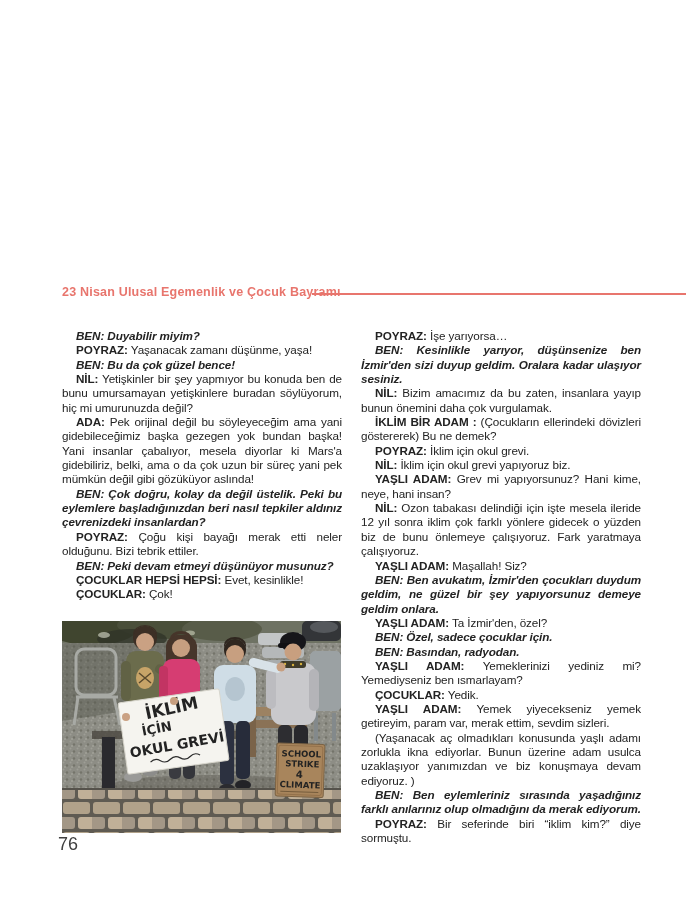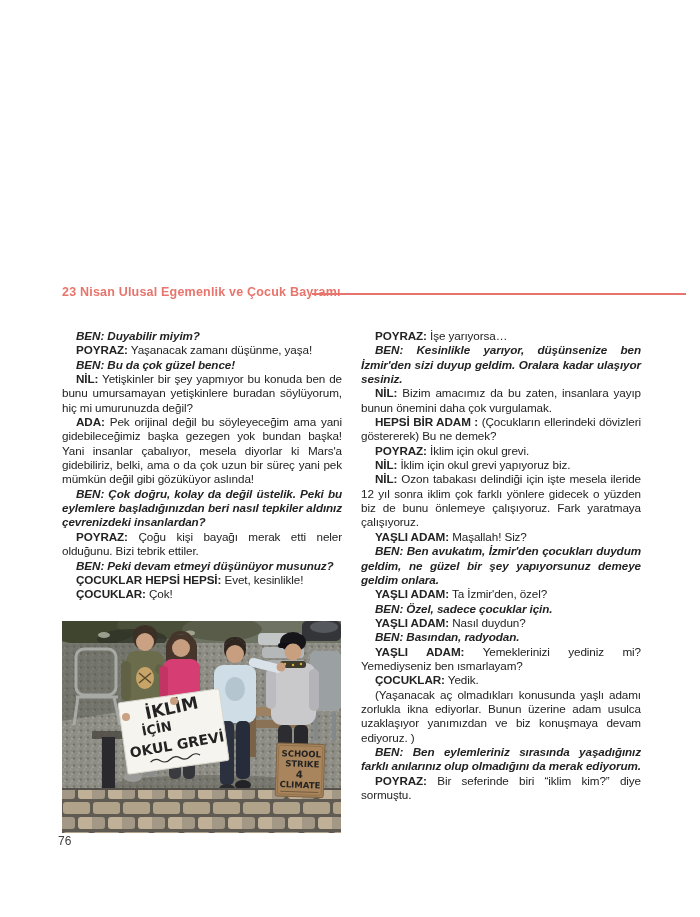--- a/index.html
+++ b/index.html
@@ -24,21 +24,21 @@
   .col-left{left:62px;}
   .col-right{left:361px;}
   .col p{margin:0;text-indent:14px;}
   .col p.bi{font-weight:bold;font-style:italic;}
   .spk{font-weight:bold;}
   .photo{
     position:absolute;left:62px;top:621px;width:279px;height:212px;
   }
   .photo svg{display:block;}
   .page-number{
-    position:absolute;left:58px;top:834px;font-size:12px;color:#3f3f3f;
+    position:absolute;left:58px;top:834px;font-size:18px;color:#3f3f3f;
   }
   .marker{font-family:"DejaVu Sans", sans-serif;font-weight:bold;fill:#232323;}
 </style>
 </head>
 <body>
 
 <div class="header-title">23 Nisan Ulusal Egemenlik ve Çocuk Bayramı</div>
 <div class="header-rule"></div>
 
 <div class="col col-left">
@@ -50,32 +50,33 @@
     <p class="bi"><span class="spk">BEN:</span> Çok doğru, kolay da değil üstelik. Peki bu eylemlere başladığınızdan beri nasıl tepkiler aldınız çevrenizdeki insanlardan?</p>
     <p><span class="spk">POYRAZ:</span> Çoğu kişi bayağı merak etti neler olduğunu. Bizi tebrik ettiler.</p>
     <p class="bi"><span class="spk">BEN:</span> Peki devam etmeyi düşünüyor musunuz?</p>
     <p><span class="spk">ÇOCUKLAR HEPSİ HEPSİ:</span> Evet, kesinlikle!</p>
     <p><span class="spk">ÇOCUKLAR:</span> Çok!</p>
   </div>
 <div class="col col-right">
     <p><span class="spk">POYRAZ:</span> İşe yarıyorsa…</p>
     <p class="bi"><span class="spk">BEN:</span> Kesinlikle yarıyor, düşünsenize ben İzmir'den sizi duyup geldim. Oralara kadar ulaşıyor sesiniz.</p>
     <p><span class="spk">NİL:</span> Bizim amacımız da bu zaten, insanlara yayıp bunun önemini daha çok vurgulamak.</p>
-    <p><span class="spk">HEPSİ BİR ADAM :</span> (Çocukların ellerindeki dövizleri göstererek) Bu ne demek?</p>
+    <p><span class="spk">İKLİM BİR ADAM :</span> (Çocukların ellerindeki dövizleri göstererek) Bu ne demek?</p>
     <p><span class="spk">POYRAZ:</span> İklim için okul grevi.</p>
     <p><span class="spk">NİL:</span> İklim için okul grevi yapıyoruz biz.</p>
+    <p><span class="spk">YAŞLI ADAM:</span> Grev mi yapıyorsunuz? Hani kime, neye, hani insan?</p>
     <p><span class="spk">NİL:</span> Ozon tabakası delindiği için işte mesela ileride 12 yıl sonra iklim çok farklı yönlere gidecek o yüzden biz de bunu önlemeye çalışıyoruz. Fark yaratmaya çalışıyoruz.</p>
     <p><span class="spk">YAŞLI ADAM:</span> Maşallah! Siz?</p>
     <p class="bi"><span class="spk">BEN:</span> Ben avukatım, İzmir'den çocukları duydum geldim, ne güzel bir şey yapıyorsunuz demeye geldim onlara.</p>
     <p><span class="spk">YAŞLI ADAM:</span> Ta İzmir'den, özel?</p>
     <p class="bi"><span class="spk">BEN:</span> Özel, sadece çocuklar için.</p>
-    <p><span class="spk">YAŞLI ADAM:</span> Nasıl duydun?</p>
     <p class="bi"><span class="spk">BEN:</span> Basından, radyodan.</p>
     <p><span class="spk">YAŞLI ADAM:</span> Yemeklerinizi yediniz mi? Yemediyseniz ben ısmarlayam?</p>
     <p><span class="spk">ÇOCUKLAR:</span> Yedik.</p>
+    <p><span class="spk">YAŞLI ADAM:</span> Yemek yiyecekseniz yemek getireyim, param var, merak ettim, sevdim sizleri.</p>
     <p>(Yaşanacak aç olmadıkları konusunda yaşlı adamı zorlukla ikna ediyorlar. Bunun üzerine adam usulca uzaklaşıyor yanımızdan ve biz konuşmaya devam ediyoruz. )</p>
     <p class="bi"><span class="spk">BEN:</span> Ben eylemleriniz sırasında yaşadığınız farklı anılarınız olup olmadığını da merak ediyorum.</p>
     <p><span class="spk">POYRAZ:</span> Bir seferinde biri “iklim kim?” diye sormuştu.</p>
   </div>
 
 <div class="photo">
 <svg width="279" height="212" viewBox="0 0 279 212" xmlns="http://www.w3.org/2000/svg">
   <defs>
     <pattern id="gravel" width="7" height="7" patternUnits="userSpaceOnUse">
       <rect width="7" height="7" fill="#8d8d85"></rect>

